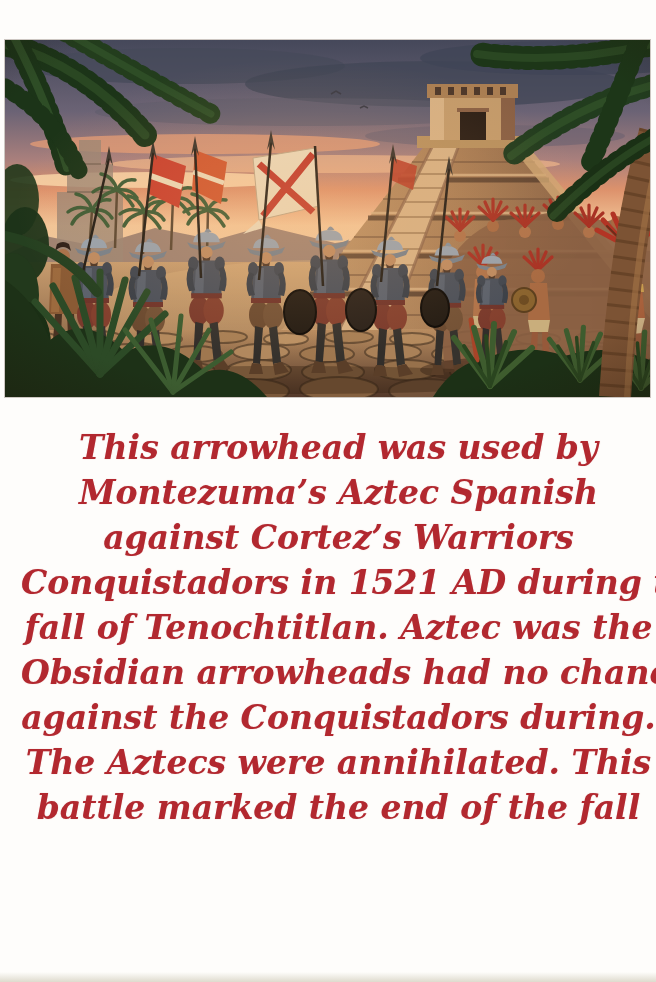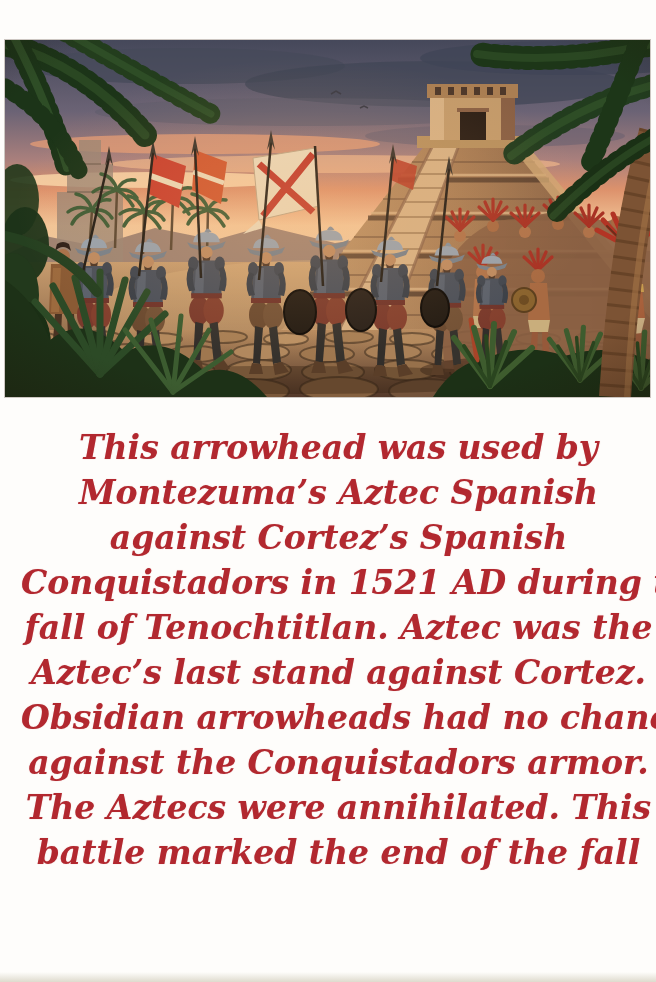--- a/index.html
+++ b/index.html
@@ -424,24 +424,23 @@
       <g>
         <ellipse cx="300" cy="168" rx="290" ry="150" fill="url(#glowGrad)" opacity="0.25"></ellipse>
         <rect x="0" y="0" width="645" height="357" fill="url(#vigGrad)"></rect>
       </g>
     </svg>
   </div>
 
   <div class="caption">
     <div class="caption-line">This arrowhead was used by</div>
     <div class="caption-line">Montezuma’s Aztec Spanish</div>
-    <div class="caption-line">against Cortez’s Spanish</div>
+    <div class="caption-line">against Cortez’s Warriors</div>
     <div class="caption-line">Conquistadors in 1521 AD during the</div>
     <div class="caption-line">fall of Tenochtitlan. Aztec was the</div>
-    <div class="caption-line">Aztec’s last stand against Cortez.</div>
     <div class="caption-line">Obsidian arrowheads had no chance</div>
-    <div class="caption-line">against the Conquistadors armor.</div>
+    <div class="caption-line">against the Conquistadors during.</div>
     <div class="caption-line">The Aztecs were annihilated. This</div>
     <div class="caption-line">battle marked the end of the fall</div>
   </div>
 
   <div class="bottom-edge"></div>
 </div>
 
 </body></html>

